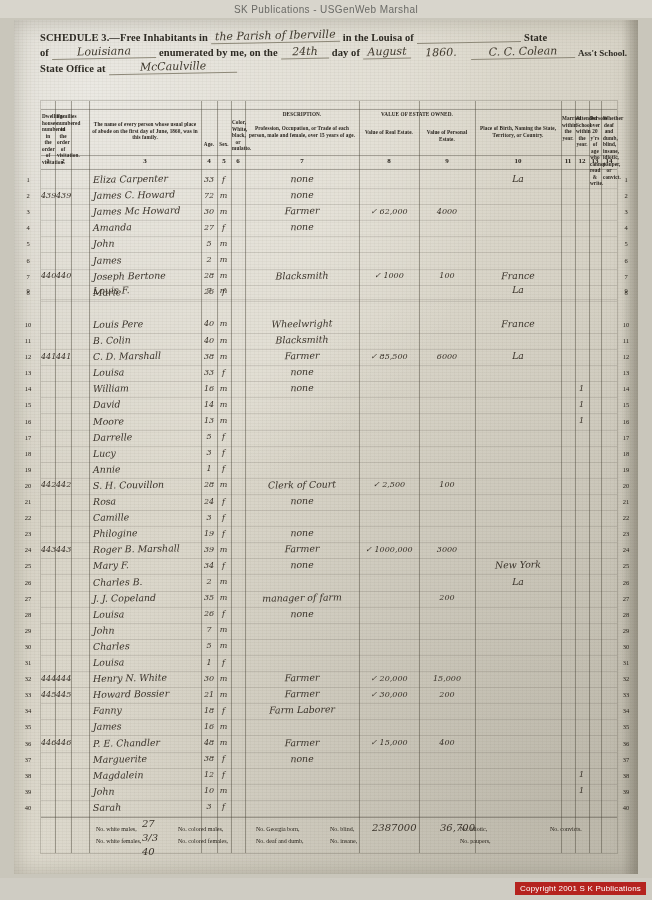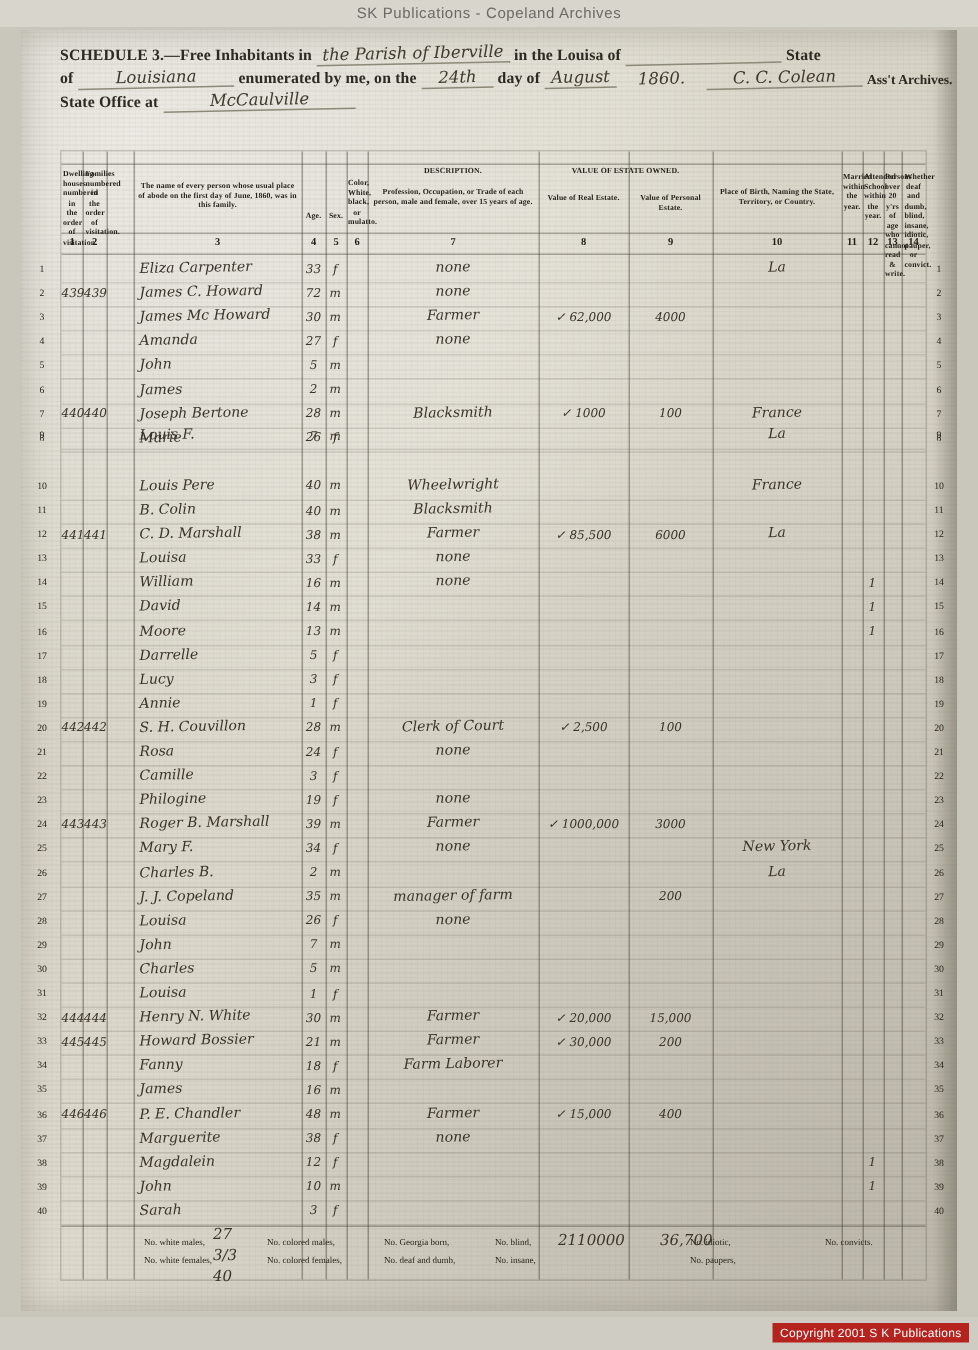--- a/index.html
+++ b/index.html
@@ -102,21 +102,21 @@
   .edge{
     position:absolute;right:0;top:0;bottom:0;width:16px;
     background:linear-gradient(90deg, rgba(120,114,96,0), rgba(90,85,70,.35));
     pointer-events:none;
   }
 </style>
 </head>
 <body>
 
 <div class="wm-top">
-  <span>SK Publications - Copeland Archives</span>
+  <span>SK Publications - USGenWeb Marshal</span>
 </div>
 
 <div class="sheet">
   <div class="grain"></div>
   <div class="edge"></div>
 
   <div class="head">
     <div class="hl">
       <span class="pr">SCHEDULE 3.—Free Inhabitants in</span>
       <span class="ms xwide">the Parish of Iberville</span>
@@ -126,21 +126,21 @@
     </div>
     <div class="hl">
       <span class="pr">of</span>
       <span class="ms wide">Louisiana</span>
       <span class="pr">enumerated by me, on the</span>
       <span class="ms">24th</span>
       <span class="pr">day of</span>
       <span class="ms">August</span>
       <span class="ms nl">1860.</span>
       <span class="ms wide">C. C. Colean</span>
-      <span class="prs">Ass't Archives.</span>
+      <span class="prs">Ass't School.</span>
     </div>
     <div class="hl">
       <span class="pr">State Office at</span>
       <span class="ms xwide">McCaulville</span>
     </div>
   </div>
 
   <div class="tbl">
 
     <div class="vline" style="left:14px"></div>
@@ -969,20 +969,20 @@
     <div class="fitem" style="left:216px;top:14px;">No. deaf and dumb,</div>
     <div class="fitem" style="left:290px;top:2px;">No. blind,</div>
     <div class="fitem" style="left:290px;top:14px;">No. insane,</div>
     <div class="fitem" style="left:420px;top:2px;">No. idiotic,</div>
     <div class="fitem" style="left:420px;top:14px;">No. paupers,</div>
     <div class="fitem" style="left:510px;top:2px;">No. convicts.</div>
 
     <div class="fnum" style="left:102px;top:-6px;">27</div>
     <div class="fnum" style="left:102px;top:8px;">3/3</div>
     <div class="fnum" style="left:102px;top:22px;">40</div>
-    <div class="fnum" style="left:332px;top:-2px;">2110000</div>
+    <div class="fnum" style="left:332px;top:-2px;">2387000</div>
     <div class="fnum" style="left:400px;top:-2px;">36,700</div>
   </div>
 </div>
 
 <div class="wm-bottom">
   <span class="copy">Copyright 2001 S K Publications</span>
 </div>
 
 </body></html>

